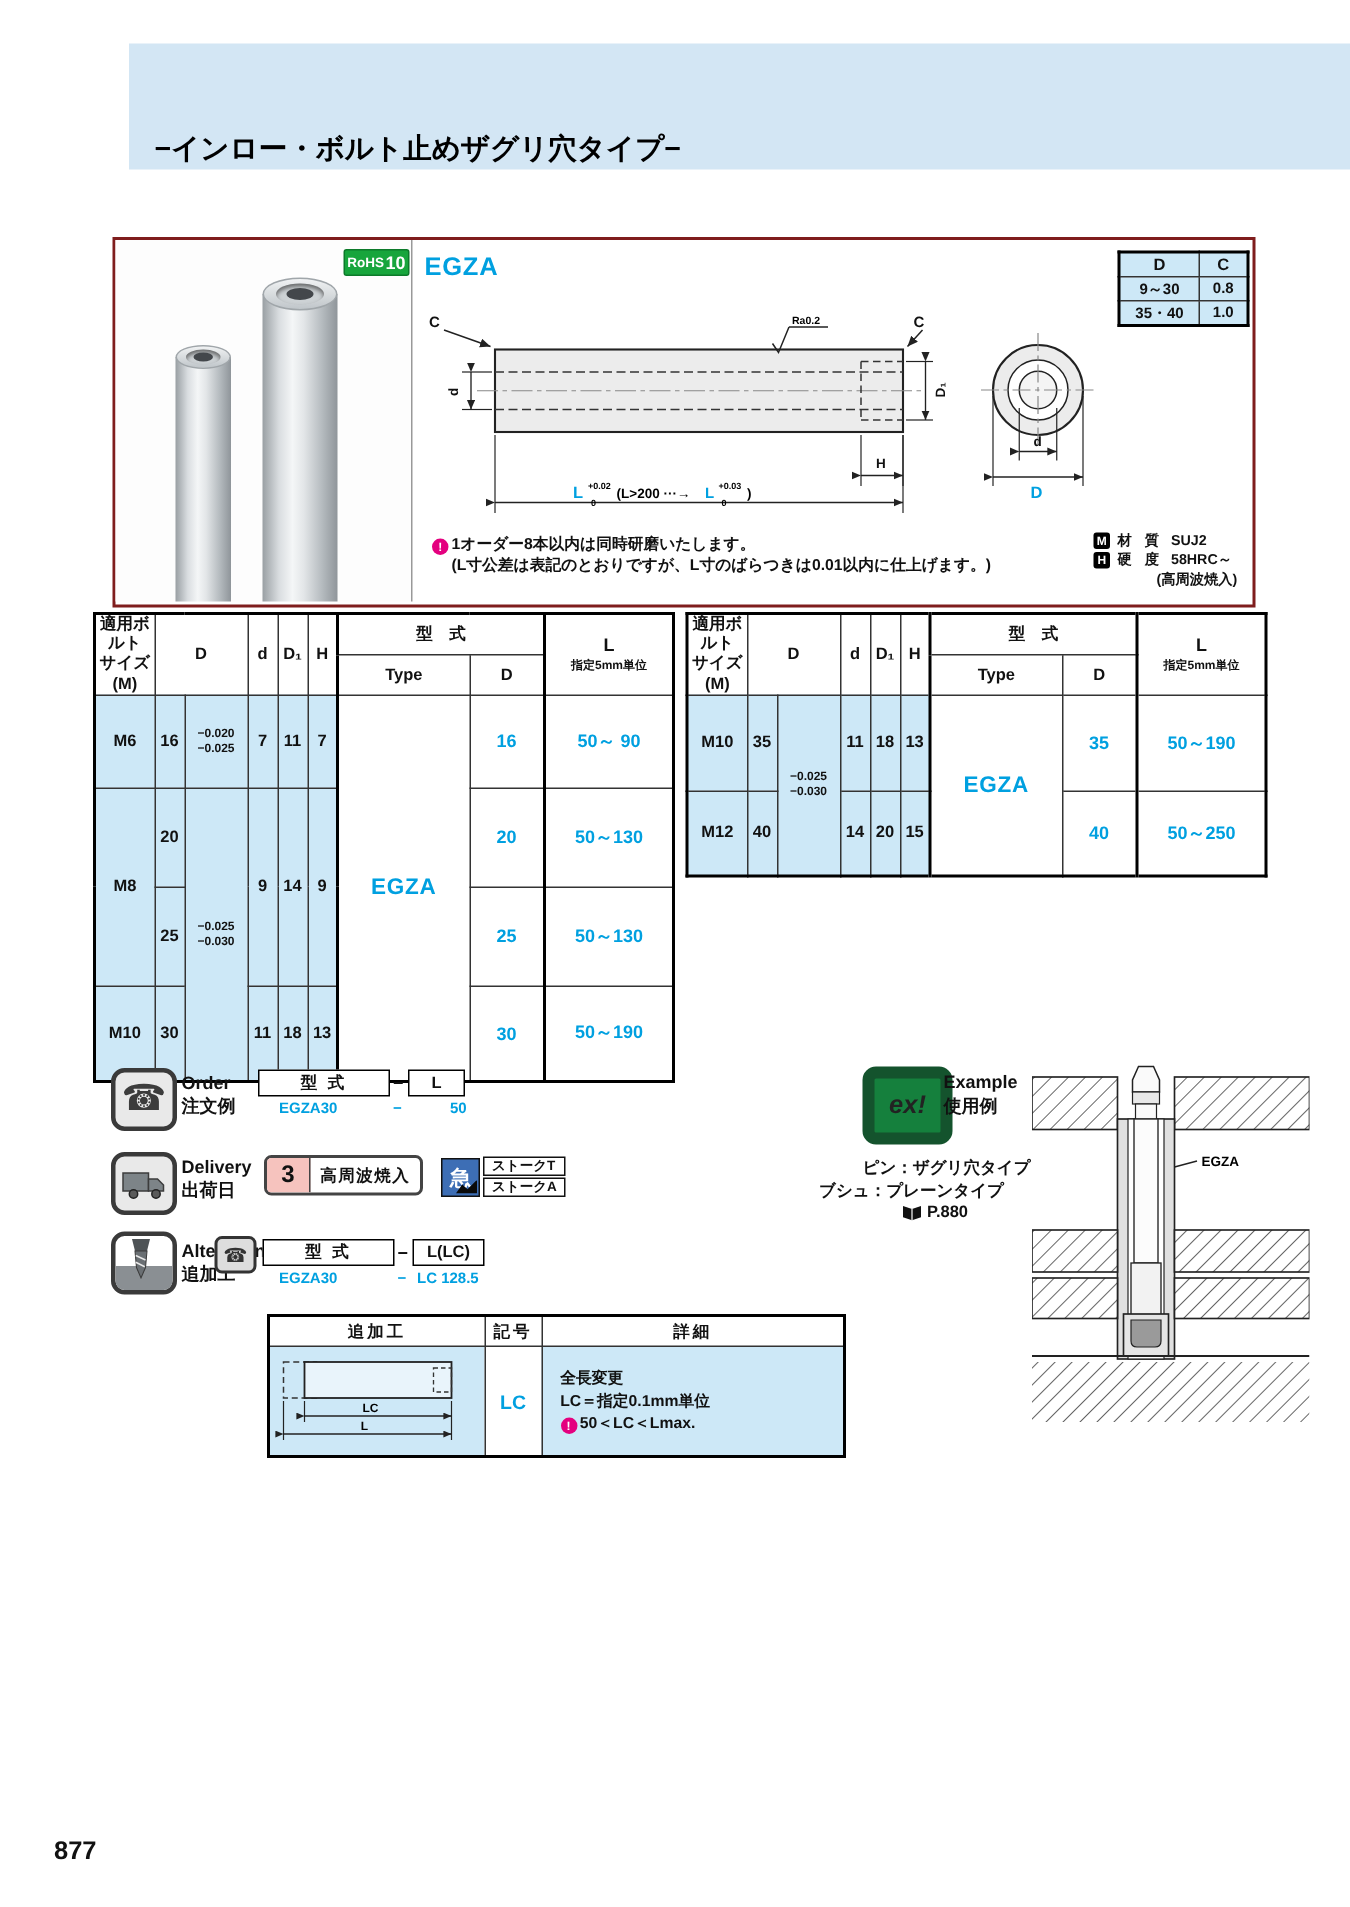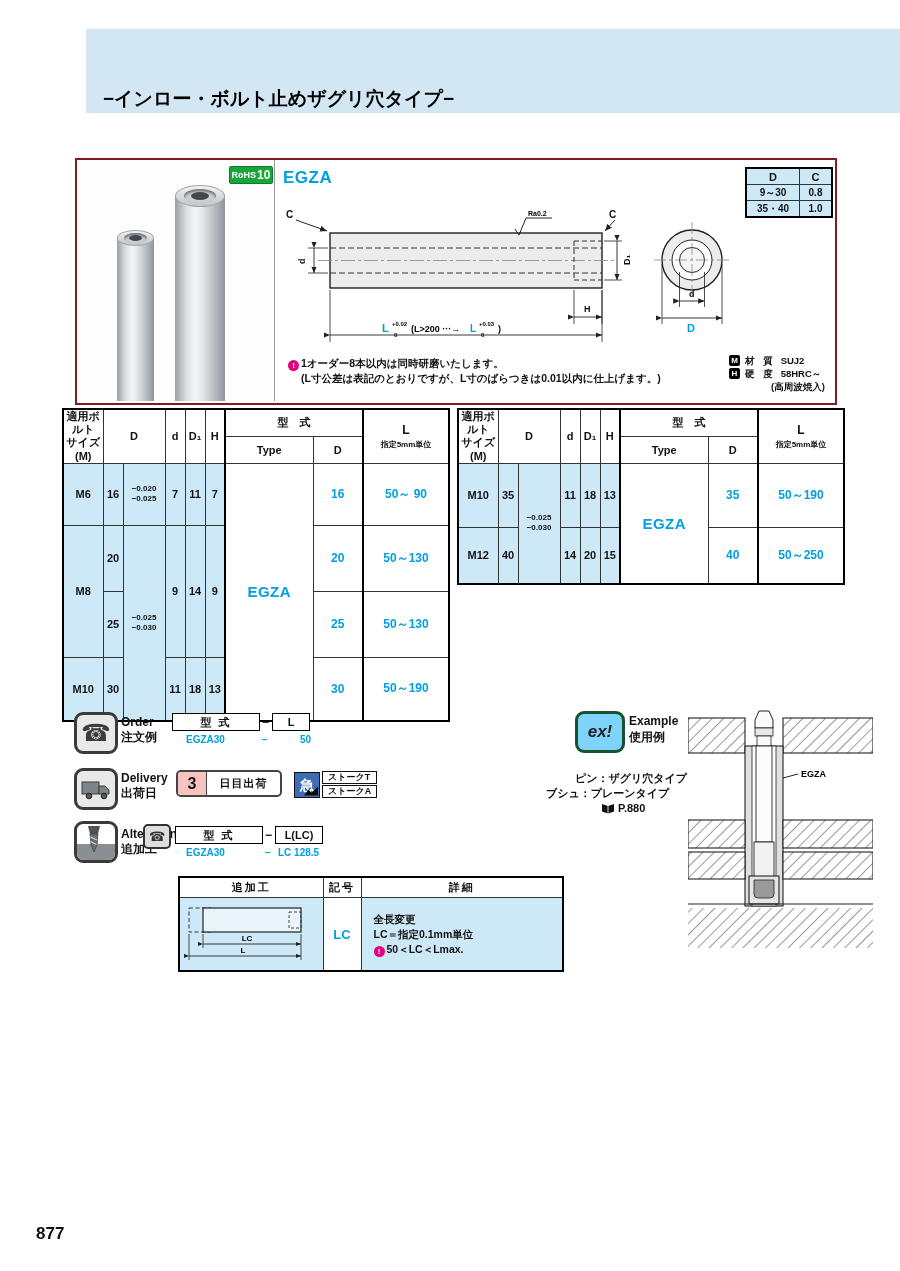--- a/index.html
+++ b/index.html
@@ -72,21 +72,21 @@
 
   
   table.lc{border-collapse:collapse;position:absolute;left:178px;top:876px;border:2px solid #000;table-layout:fixed;}
   .lc th,.lc td{border:1px solid #333;padding:0;font-weight:bold;text-align:center;vertical-align:middle;}
   .lc th{font-size:11px;height:19px;background:#fff;letter-spacing:2px;}
   .lc .diag-cell{background:#CDE8F7;height:72px;}
   .lc .code-cell{background:#fff;color:#00A0E0;font-size:13px;}
   .lc .detail-cell{background:#CDE8F7;text-align:left;padding-left:12px;font-size:10.5px;line-height:15px;}
 
   
-  .ex-icon{position:absolute;left:575px;top:711px;width:44px;height:36px;border:3px solid #14532d;border-radius:9px;background:#7dd3fc;display:flex;align-items:center;justify-content:center;font-size:17px;font-weight:bold;color:#222;font-style:italic;}
+  .ex-icon{position:absolute;left:575px;top:711px;width:44px;height:36px;border:8px solid #14532d;border-radius:9px;background:#15803d;display:flex;align-items:center;justify-content:center;font-size:17px;font-weight:bold;color:#222;font-style:italic;}
   .ex-note{position:absolute;font-size:11px;font-weight:bold;white-space:nowrap;}
   .ex-ref{position:absolute;left:601px;top:802px;font-size:11px;font-weight:bold;display:flex;align-items:center;gap:3px;}
   .ex-diagram{position:absolute;left:688px;top:708px;width:185px;height:255px;}
 
   .page-num{position:absolute;left:36px;top:1224px;font-size:17px;font-weight:bold;}
 
   svg text{font-family:"Liberation Sans","DejaVu Sans",sans-serif;}
   .dt{font-size:10px;font-weight:bold;fill:#111;}
   .dim{font-size:9px;font-weight:bold;fill:#111;}
   .blue-t{fill:#00A0E0;font-weight:bold;}
@@ -360,21 +360,21 @@
       <rect x="1" y="4" width="17" height="12" fill="#7d8488" stroke="#3c3c3c"></rect>
       <path d="M18 8 h6 l4 4 v4 h-10 z" fill="#7d8488" stroke="#3c3c3c"></path>
       <circle cx="8" cy="18" r="2.8" fill="#5a5a5a" stroke="#222"></circle>
       <circle cx="23" cy="18" r="2.8" fill="#5a5a5a" stroke="#222"></circle>
     </svg>
   </div>
   <div class="sec-en" style="left:121px;top:771px;">Delivery</div>
   <div class="sec-jp" style="left:121px;top:785px;">出荷日</div>
   <div class="days">
     <div class="days-num">3</div>
-    <div class="days-label">日目出荷</div>
+    <div class="days-label">高周波焼入</div>
   </div>
   <div class="stork">
     <div class="stork-badge"><span>急</span><span class="wave"></span></div>
     <div class="stork-rows">
       <div class="stork-row">ストークT</div>
       <div class="stork-row">ストークA</div>
     </div>
   </div>
 
   <div class="alt-icon">

